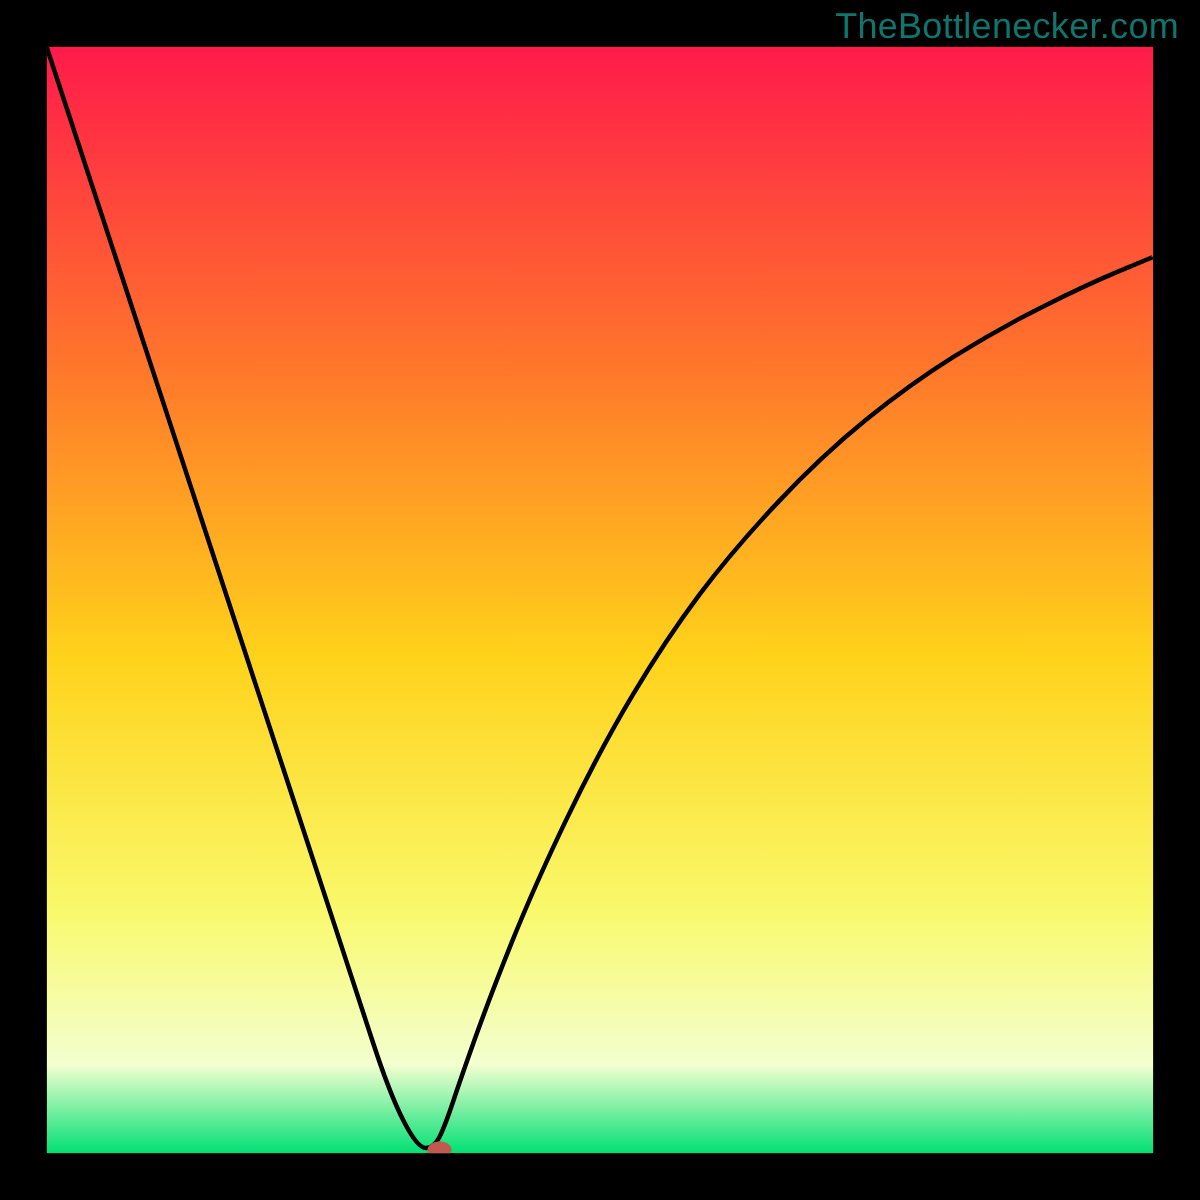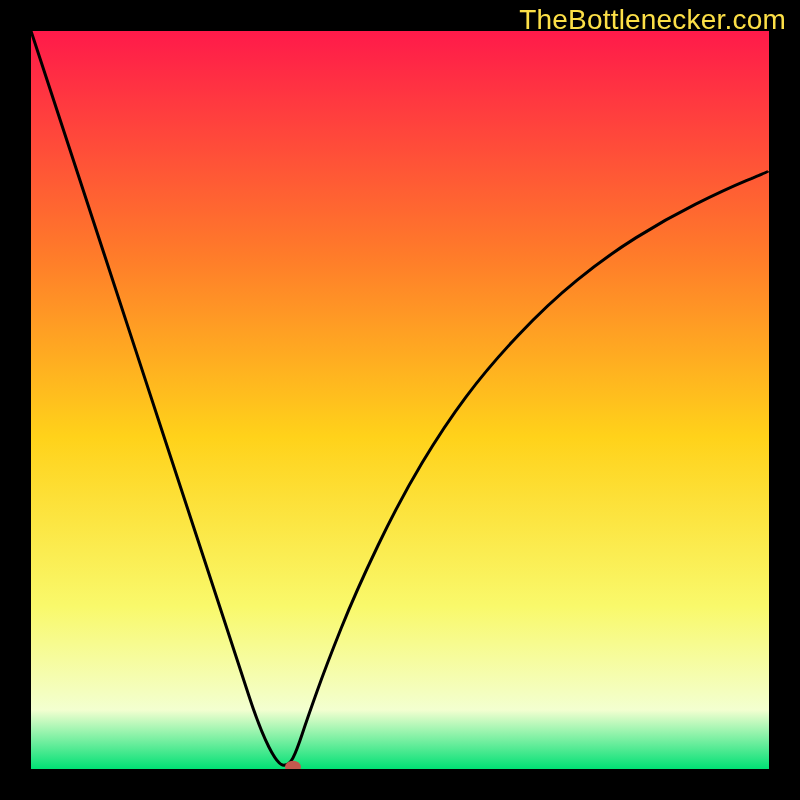--- a/index.html
+++ b/index.html
@@ -8,22 +8,22 @@
     width: 800px;
     height: 800px;
     background: #000;
     font-family: Arial, Helvetica, sans-serif;
     position: relative;
   }
   .attribution {
     position: absolute;
     top: 4px;
     right: 14px;
-    color: #fde047;
-    font-size: 28px;
+    color: #0f766e;
+    font-size: 24px;
     font-weight: 500;
     letter-spacing: 0.2px;
     z-index: 10;
   }
   .plot-area {
     position: absolute;
     left: 31px;
     top: 31px;
     width: 738px;
     height: 738px;

